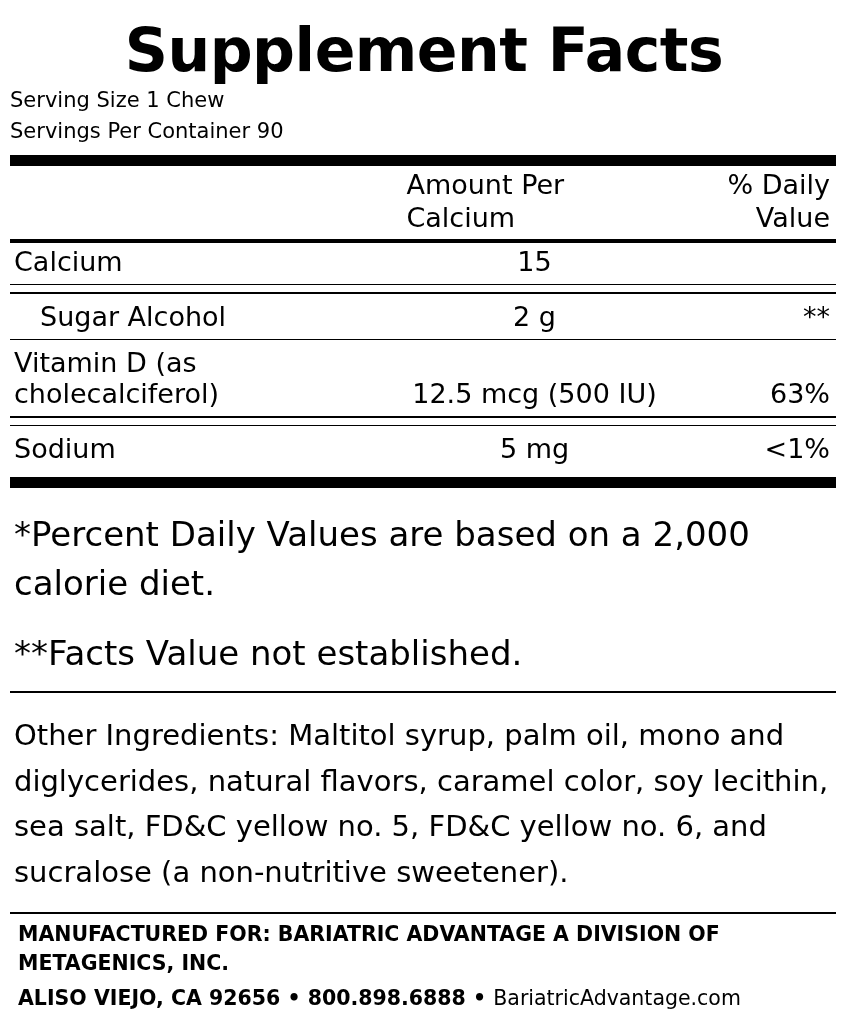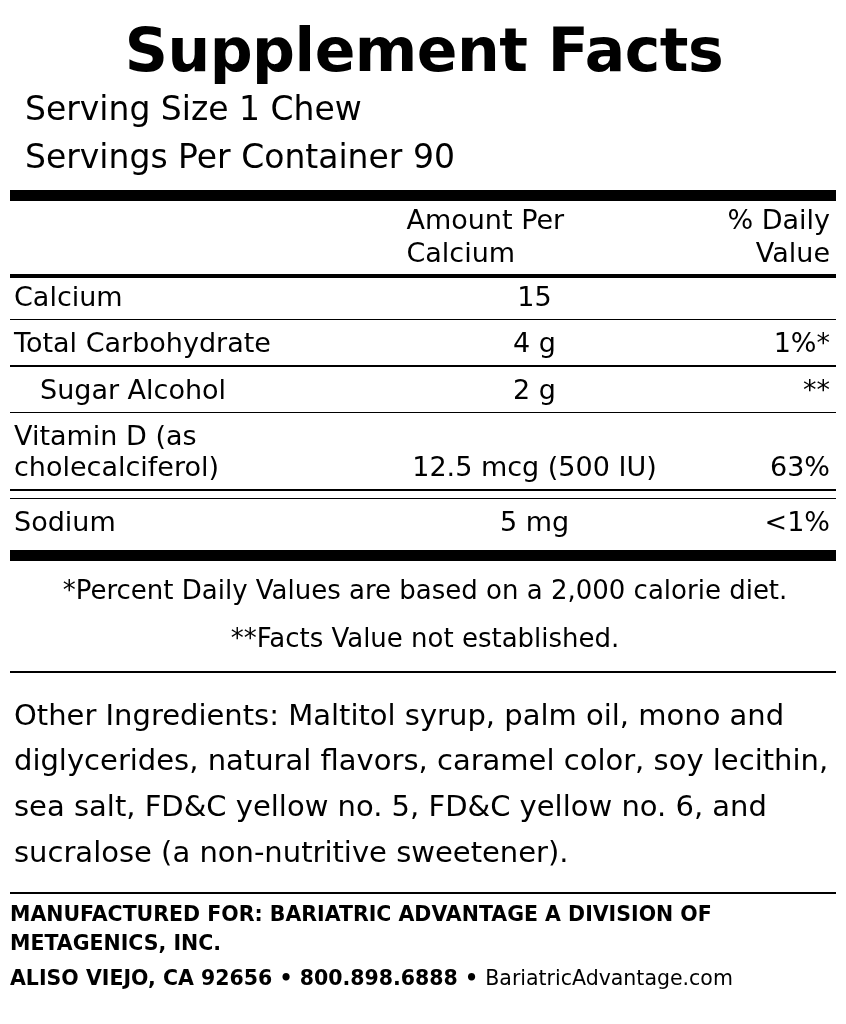--- a/index.html
+++ b/index.html
@@ -23,23 +23,23 @@
   .title {
     font-size: 60px;
     font-weight: 700;
     line-height: 1.02;
     letter-spacing: -0.5px;
     white-space: nowrap;
     margin: 12px 0 4px 2px;
     text-align: center;
   }
   .serving-line {
-    font-size: 33px;
+    font-size: 21px;
     line-height: 1.45;
-    margin-left: 15px;
+    margin-left: 0;
   }
   .rule-thick {
     height: 11px;
     background: #000;
     margin: 9px 0 0 0;
   }
   .rule-medium {
     height: 4px;
     background: #000;
   }
@@ -70,44 +70,43 @@
     padding: 0;
     height: 1.5px;
   }
   .sep-line {
     height: 1.5px;
     background: #000;
     width: 100%;
   }
   .indent { padding-left: 30px !important; }
   .footnotes {
-    font-size: 26px;
+    font-size: 34px;
     line-height: 1.42;
-    margin: 11px 0 0 4px;
-    text-align: center;
+    margin: 22px 0 0 4px;
   }
   .divider-light {
     height: 1.5px;
     background: #000;
     margin: 14px 0 0 0;
   }
   .ingredients {
     font-size: 29px;
     line-height: 1.58;
     margin: 20px 4px 0 4px;
   }
   .footer-rule {
     height: 2px;
     background: #000;
     margin-top: 16px;
   }
   .footer {
     font-size: 20.5px;
     line-height: 1.42;
-    margin: 6px 0 0 0;
+    margin: 6px 0 0 8px;
     font-weight: 600;
   }
   .footer .site {
     font-weight: 400;
   }
 </style>
 </head>
 <body>
 
 <div class="panel">
@@ -143,25 +142,20 @@
         <td class="col-name">Calcium</td>
         <td class="col-amt">15</td>
         <td class="col-dv"></td>
       </tr>
       <tr class="row-sep">
         <td colspan="3">
             <div class="sep-line"></div>
           </td>
       </tr>
 
-      <tr>
-        <td class="col-name">Total Carbohydrate</td>
-        <td class="col-amt">4 g</td>
-        <td class="col-dv">1%*</td>
-      </tr>
       <tr class="row-sep">
         <td colspan="3">
             <div class="sep-line"></div>
           </td>
       </tr>
 
       <tr>
         <td class="col-name indent">Sugar Alcohol</td>
         <td class="col-amt">2 g</td>
         <td class="col-dv">**</td>

